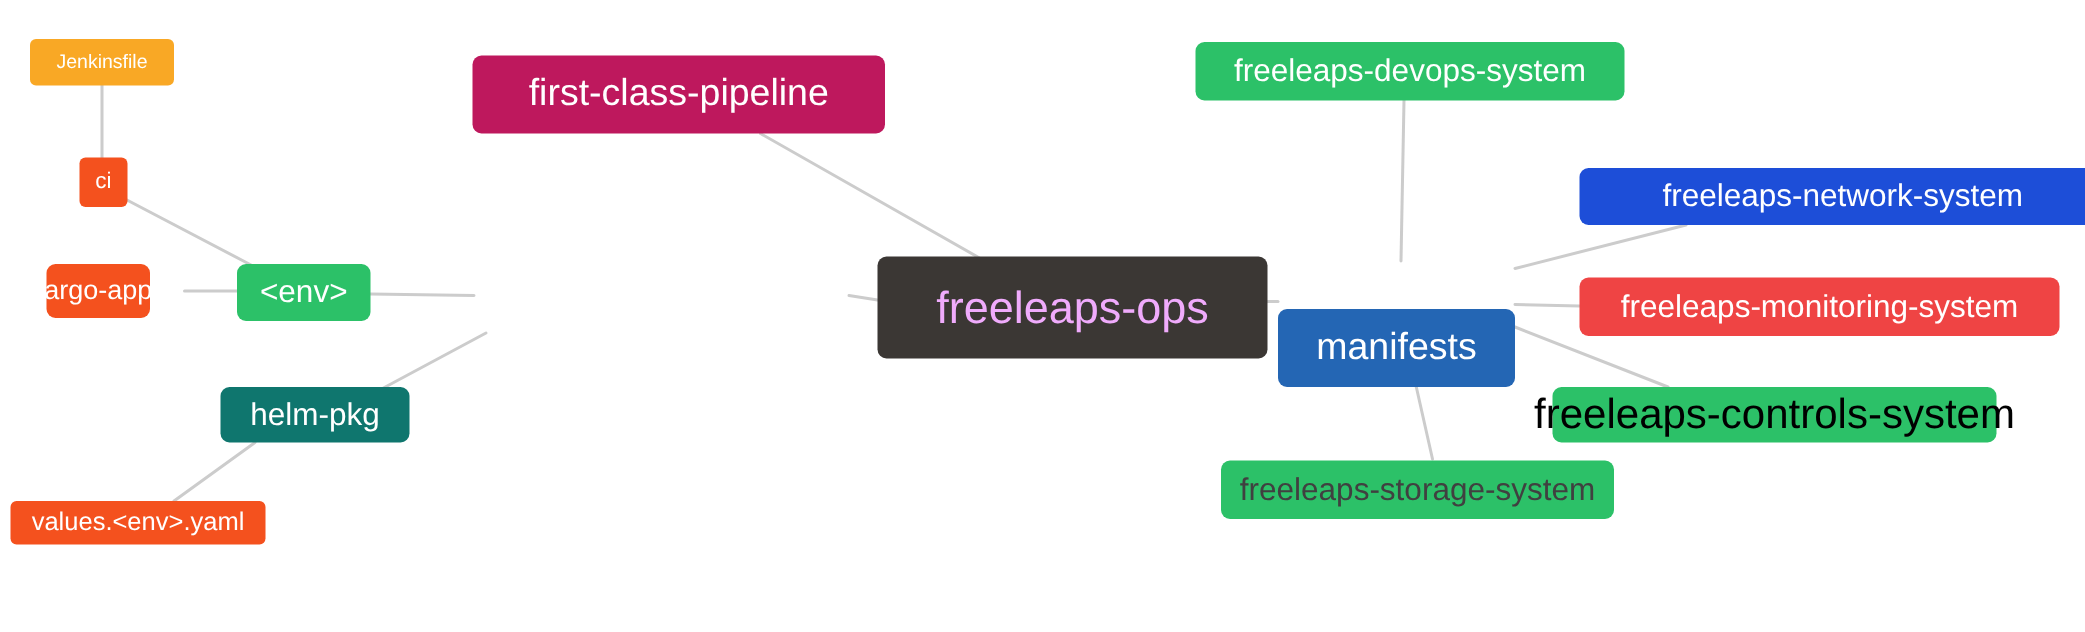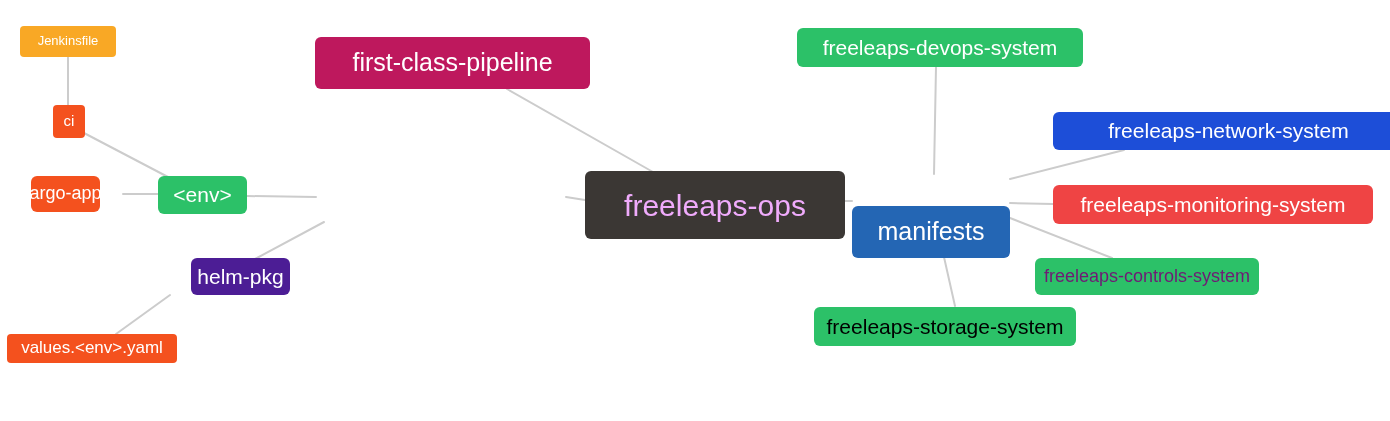--- a/index.html
+++ b/index.html
@@ -59,24 +59,24 @@
       <line x1="1010" y1="179" x2="1124" y2="150" stroke="#cccccc" stroke-width="2" stroke-linecap="round"></line>
       <line x1="1010" y1="203" x2="1053" y2="204" stroke="#cccccc" stroke-width="2" stroke-linecap="round"></line>
       <line x1="1010" y1="218" x2="1112" y2="258" stroke="#cccccc" stroke-width="2" stroke-linecap="round"></line>
       <line x1="937" y1="226" x2="955" y2="306" stroke="#cccccc" stroke-width="2" stroke-linecap="round"></line>
     </svg>
   <div class="node-layer">
       <div class="node" style="left: 585px; top: 171px; width: 260px; height: 68px; font-size: 30px; background: rgb(59, 55, 52); color: #f0abfc;">freeleaps-ops</div>
       <div class="node" style="left: 315px; top: 37px; width: 275px; height: 52px; font-size: 25px; background: #be185d; color: rgb(255, 255, 255);">first-class-pipeline</div>
       <div class="node" style="left: 852px; top: 174px; width: 158px; height: 52px; font-size: 25px; background: rgb(36, 102, 180); color: rgb(255, 255, 255); margin-top: 32px;">manifests</div>
       <div class="node" style="left: 158px; top: 176px; width: 89px; height: 38px; font-size: 21px; background: rgb(44, 193, 104); color: rgb(255, 255, 255);">&lt;env&gt;</div>
-      <div class="node" style="left: 147px; top: 258px; width: 99px; height: 37px; font-size: 21px; background: #4c1d95; color: rgb(255, 255, 255); margin-left: 44px;">helm-pkg</div>
+      <div class="node" style="left: 147px; top: 258px; width: 126px; height: 37px; font-size: 21px; background: #0f766e; color: rgb(255, 255, 255);">helm-pkg</div>
       <div class="node" style="left: 797px; top: 28px; width: 286px; height: 39px; font-size: 21px; background: rgb(44, 193, 104); color: rgb(255, 255, 255);">freeleaps-devops-system</div>
       <div class="node" style="left: 1053px; top: 112px; width: 351px; height: 38px; font-size: 21px; background: #1d4ed8; color: rgb(255, 255, 255);">freeleaps-network-system</div>
       <div class="node" style="left: 1053px; top: 185px; width: 320px; height: 39px; font-size: 21px; background: #ef4444; color: rgb(255, 255, 255);">freeleaps-monitoring-system</div>
-      <div class="node" style="left: 1035px; top: 258px; width: 224px; height: 37px; font-size: 18px; background: rgb(44, 193, 104); color: #701a75;">freeleaps-controls-system</div>
-      <div class="node" style="left: 814px; top: 307px; width: 262px; height: 39px; font-size: 21px; background: rgb(44, 193, 104); color: #000000;">freeleaps-storage-system</div>
+      <div class="node" style="left: 1035px; top: 258px; width: 296px; height: 37px; font-size: 28px; background: rgb(44, 193, 104); color: #000000;">freeleaps-controls-system</div>
+      <div class="node" style="left: 814px; top: 307px; width: 262px; height: 39px; font-size: 21px; background: rgb(44, 193, 104); color: #404040;">freeleaps-storage-system</div>
       <div class="node" style="left: 31px; top: 176px; width: 69px; height: 36px; font-size: 18px; background: rgb(244, 81, 30); color: rgb(255, 255, 255);">argo-app</div>
       <div class="node small" style="left: 7px; top: 334px; width: 170px; height: 29px; font-size: 17px; background: rgb(244, 81, 30); color: rgb(255, 255, 255);">values.&lt;env&gt;.yaml</div>
       <div class="node small" style="left: 53px; top: 105px; width: 32px; height: 33px; font-size: 15px; background: rgb(244, 81, 30); color: rgb(255, 255, 255);">ci</div>
       <div class="node small" style="left: 20px; top: 26px; width: 96px; height: 31px; font-size: 13px; background: rgb(249, 168, 37); color: rgb(255, 255, 255);">Jenkinsfile</div>
     </div>
 </div>
 
 </body></html>

